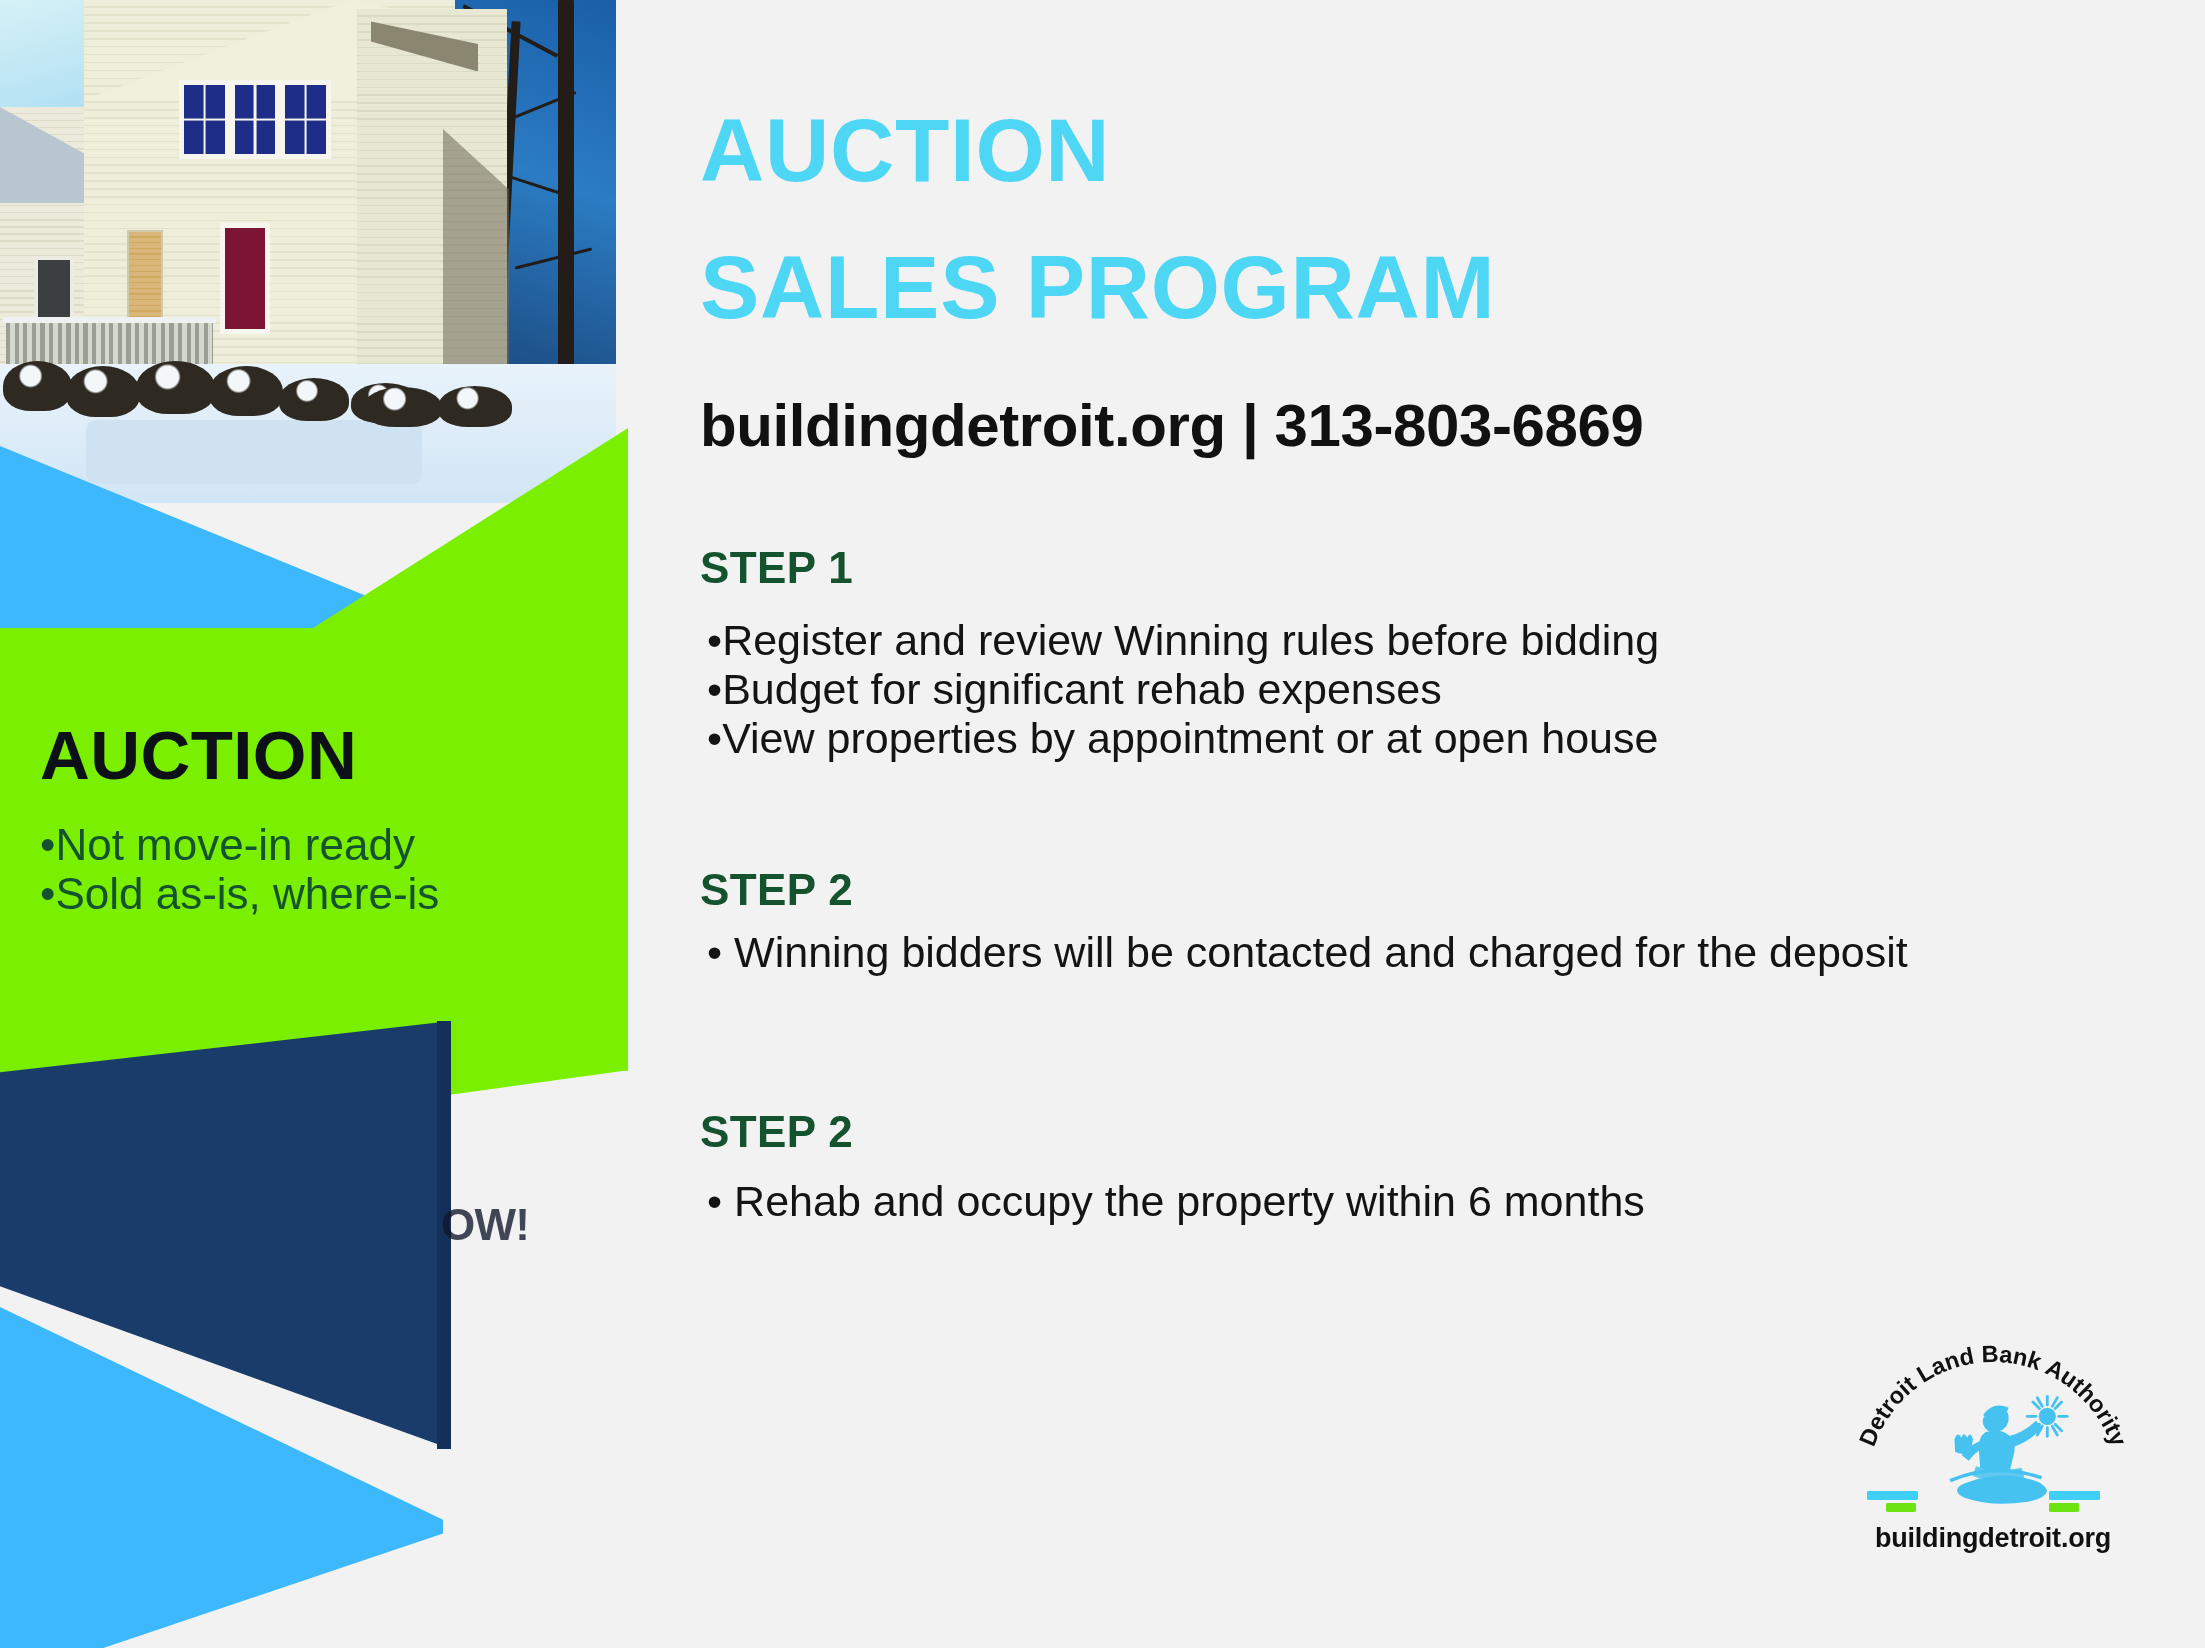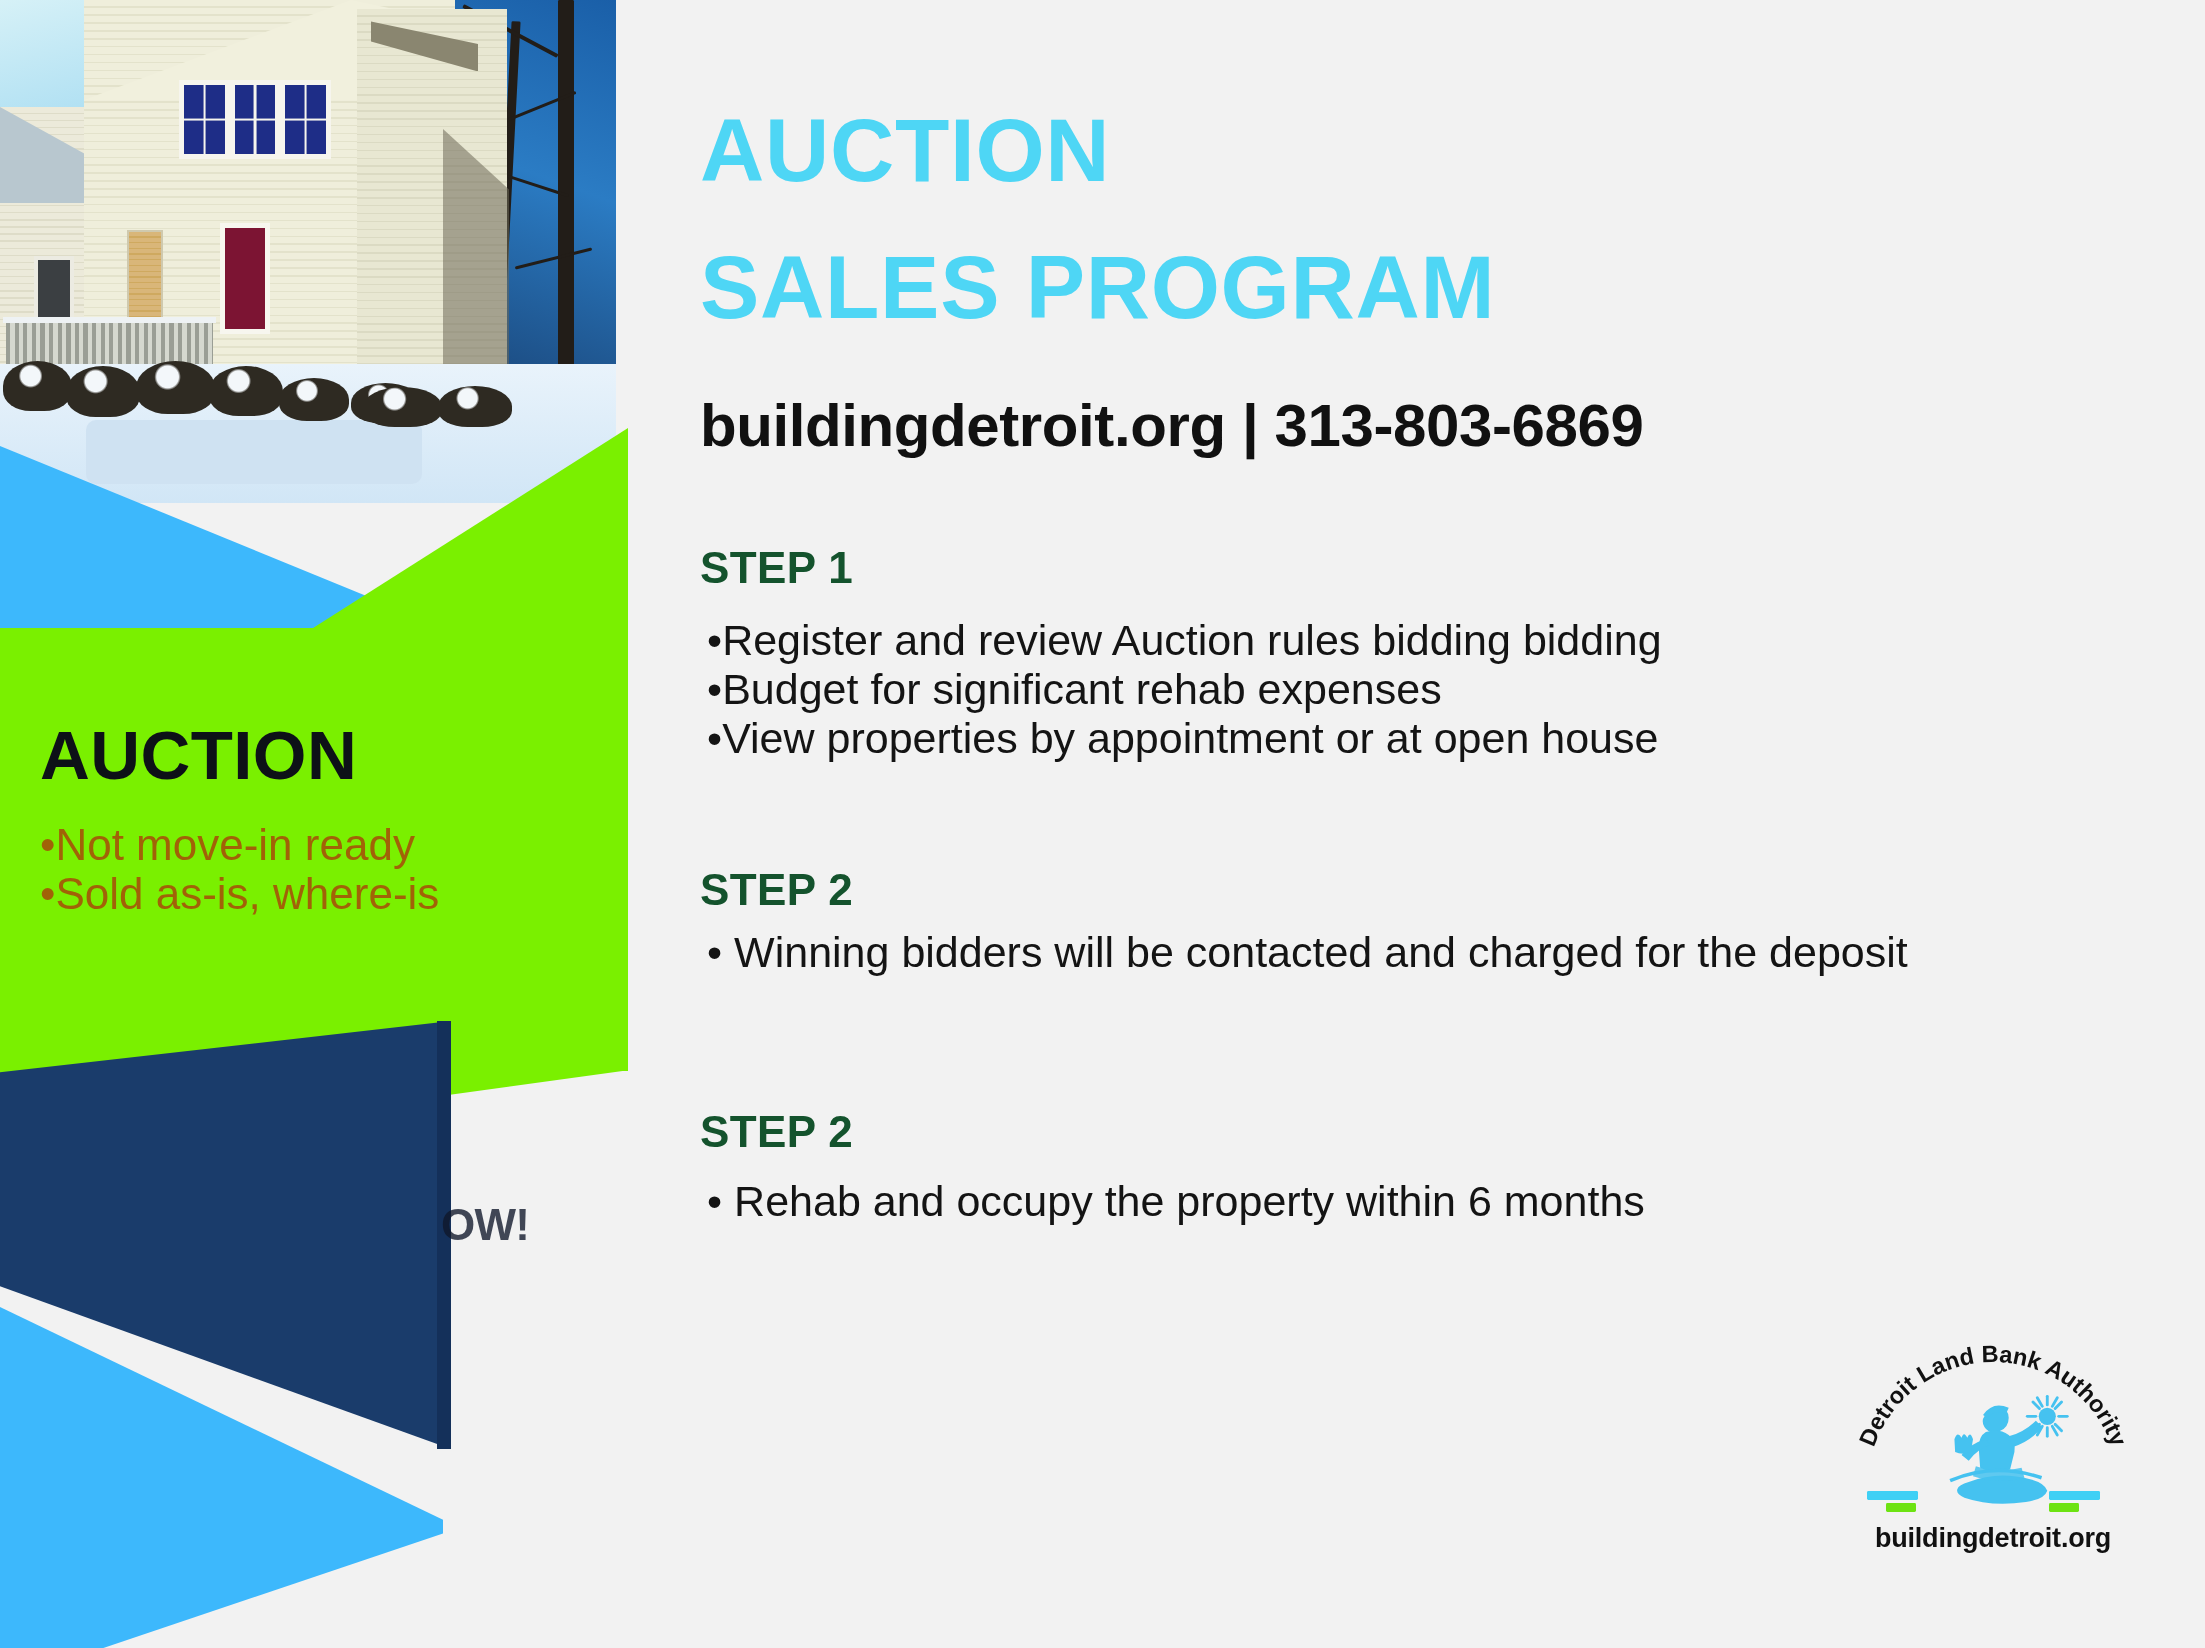--- a/index.html
+++ b/index.html
@@ -175,21 +175,21 @@
     font-weight: 700;
     letter-spacing: 0.4px;
     color:#0d1117;
     font-family:"Liberation Sans", sans-serif;
     line-height:1;
   }
   .gp-bullets {
     position:absolute;
     left:40px; top:820px;
     font-size: 44px;
-    color:#a16207;
+    color:#14532d;
     line-height: 1.12;
     font-family:"Liberation Sans", sans-serif;
   }
   .gp-bullets div { white-space: nowrap; }
 
   .ghost-now {
     position:absolute;
     left:441px; top:1200px;
     font-size: 44px;
     font-weight:700;
@@ -344,21 +344,21 @@
 
   <div id="content">
 
     <div class="headline" id="headline1">AUCTION</div>
     <div class="headline" id="headline2">SALES PROGRAM</div>
 
     <div class="contact">buildingdetroit.org | 313-803-6869</div>
 
     <div class="step-head" id="step1-head">STEP 1</div>
     <div class="step-body" id="step1-body">
-      <div>•Register and review Auction rules bidding bidding</div>
+      <div>•Register and review Winning rules before bidding</div>
       <div>•Budget for significant rehab expenses</div>
       <div>•View properties by appointment or at open house</div>
     </div>
 
     <div class="step-head" id="step2-head">STEP 2</div>
     <div class="step-body" id="step2-body">
       <div>•  Winning bidders will be contacted and charged for the deposit</div>
     </div>
 
     <div class="step-head" id="step3-head">STEP 2</div>

